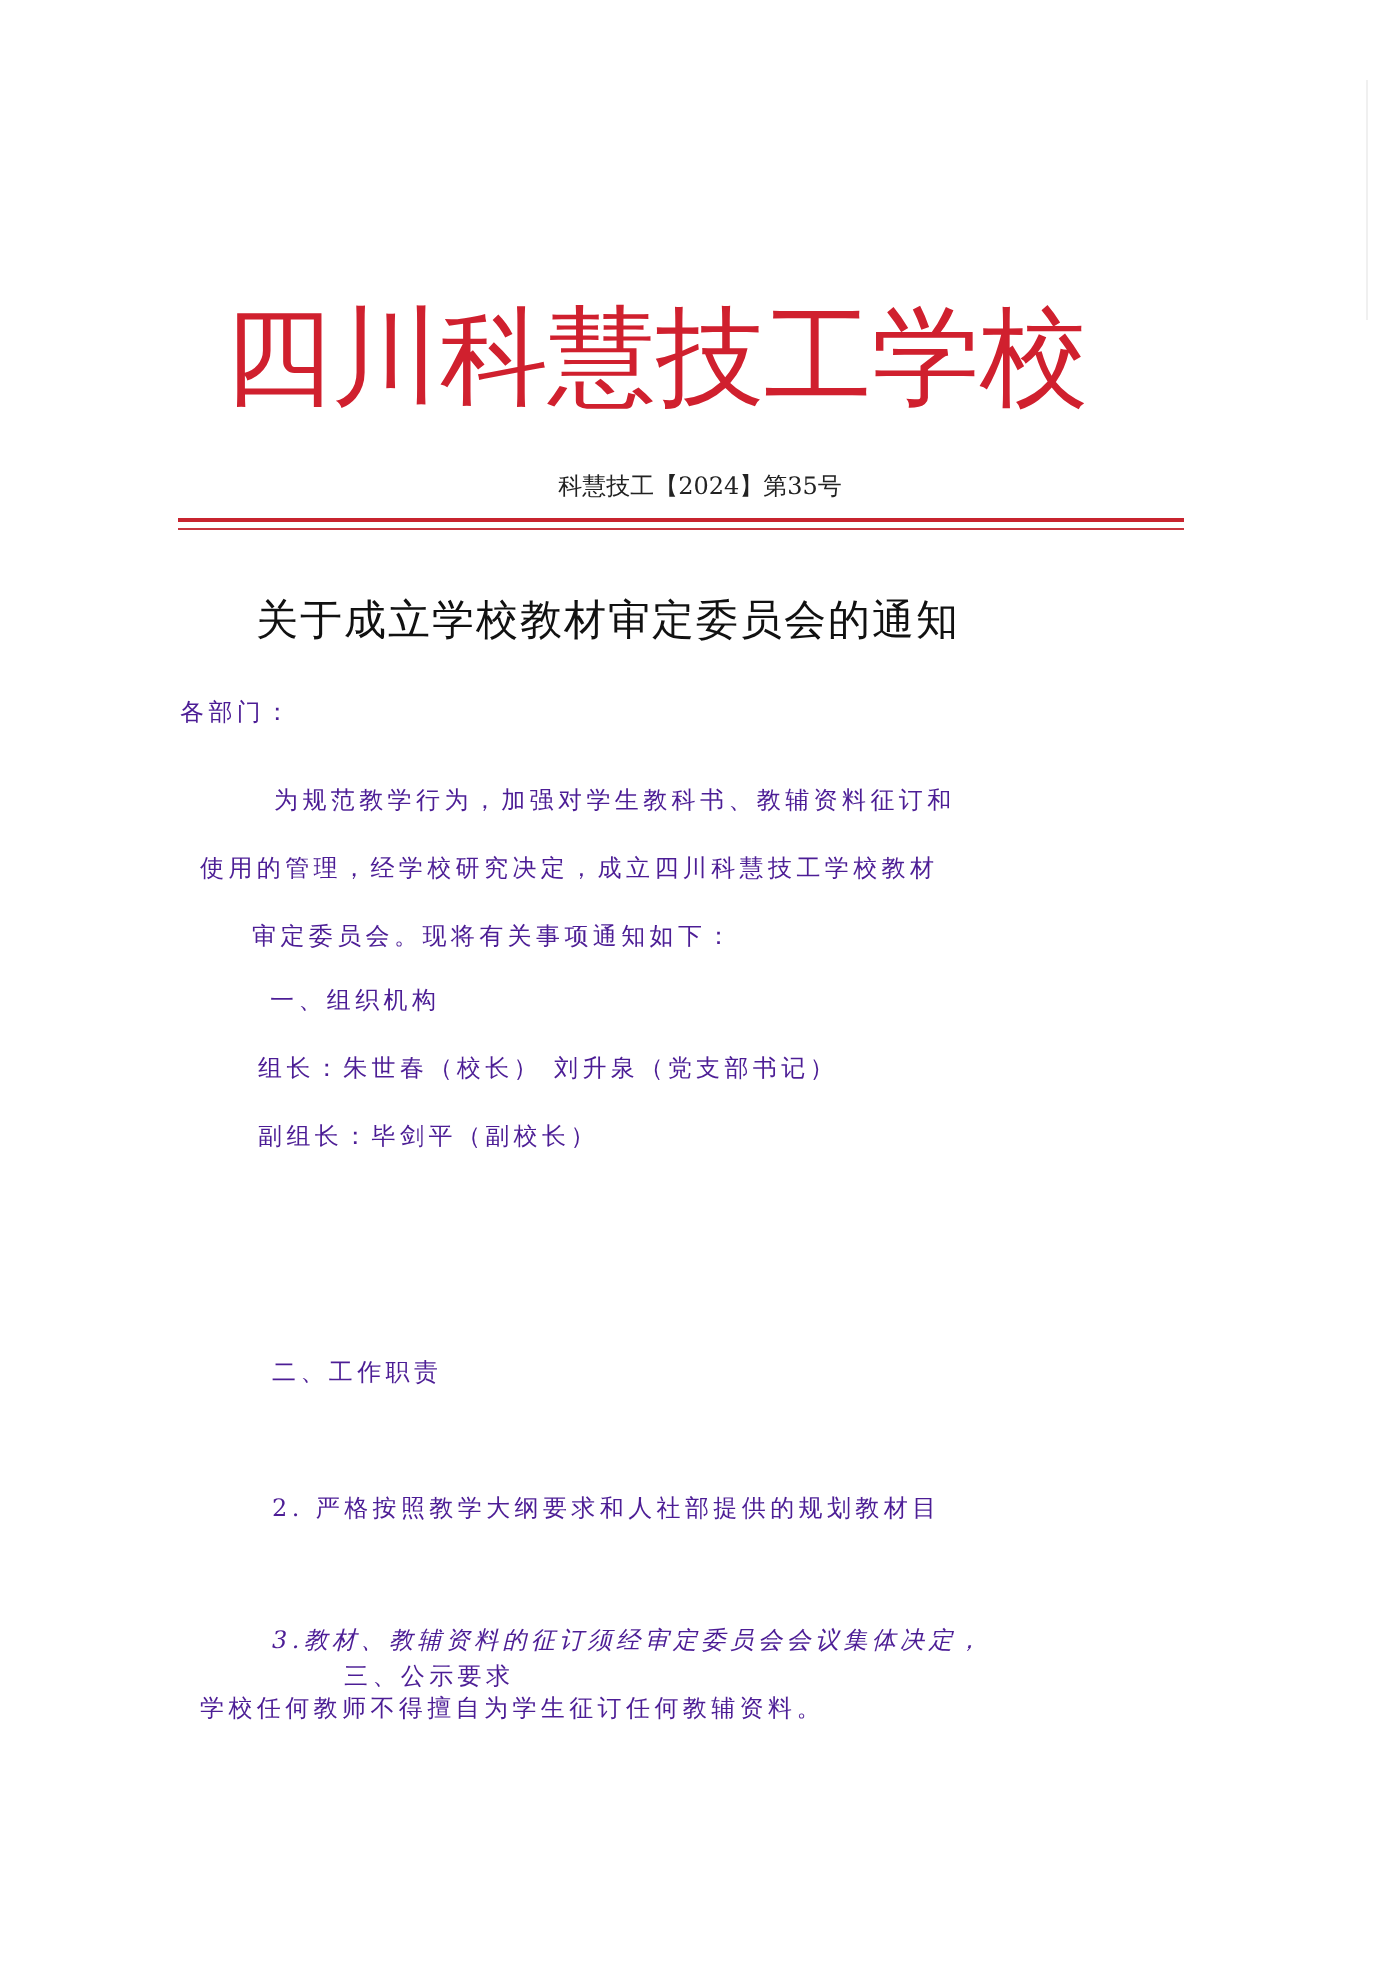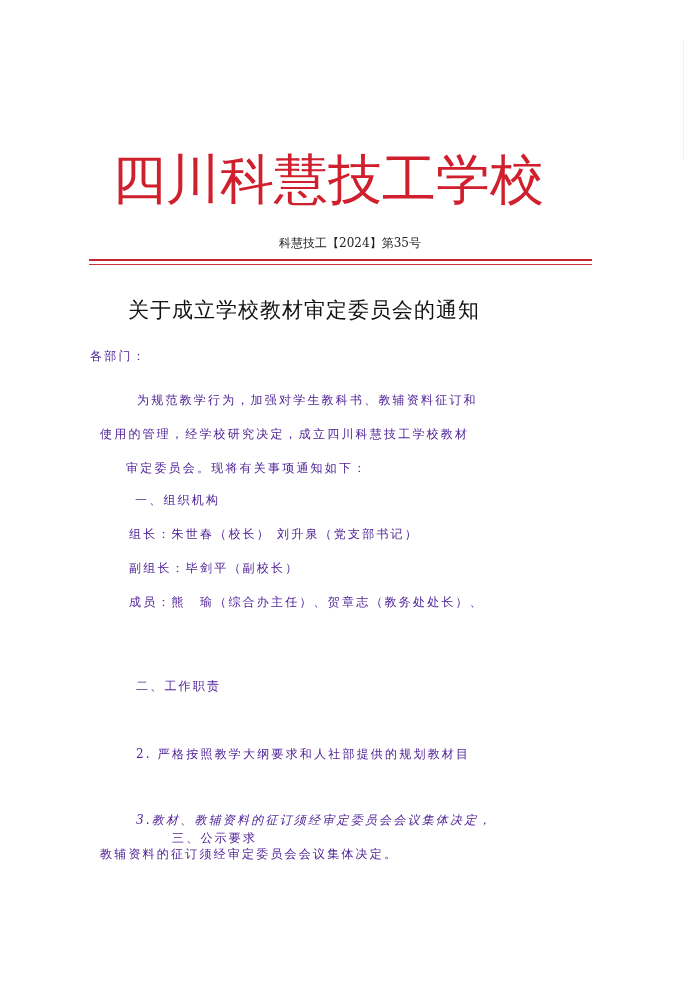--- a/index.html
+++ b/index.html
@@ -39,21 +39,20 @@
 
   <div class="line" style="left:90px; top:344px;">各部门：</div>
 
   <div class="line" style="left:137px; top:388px;">为规范教学行为，加强对学生教科书、教辅资料征订和</div>
   <div class="line" style="left:100px; top:422px;">使用的管理，经学校研究决定，成立四川科慧技工学校教材</div>
   <div class="line" style="left:100px; top:456px;margin-left:26px;">审定委员会。现将有关事项通知如下：</div>
 
   <div class="line" style="left:135px; top:488px;">一、组织机构</div>
   <div class="line" style="left:129px; top:556px;">副组长：毕剑平（副校长）</div>
   <div class="line" style="left:129px; top:522px;">组长：朱世春（校长）  刘升泉（党支部书记）</div>
-  <div class="line" style="left:129px; top:590px;">成员：熊　瑜（综合办主任）、贺章志（教务处处长）、</div>
 
   <div class="line" style="left:136px; top:674px;">二、工作职责</div>
   <div class="line" style="left:136px; top:742px;text-align:center;">2. 严格按照教学大纲要求和人社部提供的规划教材目</div>
   <div class="line" style="left:136px; top:808px;font-style:italic;">3.教材、教辅资料的征订须经审定委员会会议集体决定，</div>
-  <div class="line" style="left:100px; top:842px;">教辅资料的征订须经审定委员会会议集体决定。</div>
+  <div class="line" style="left:100px; top:842px;">学校任何教师不得擅自为学生征订任何教辅资料。</div>
 
   <div class="line" style="left:136px; top:826px;margin-left:36px;">三、公示要求</div>
 </div>
 
 </body></html>

